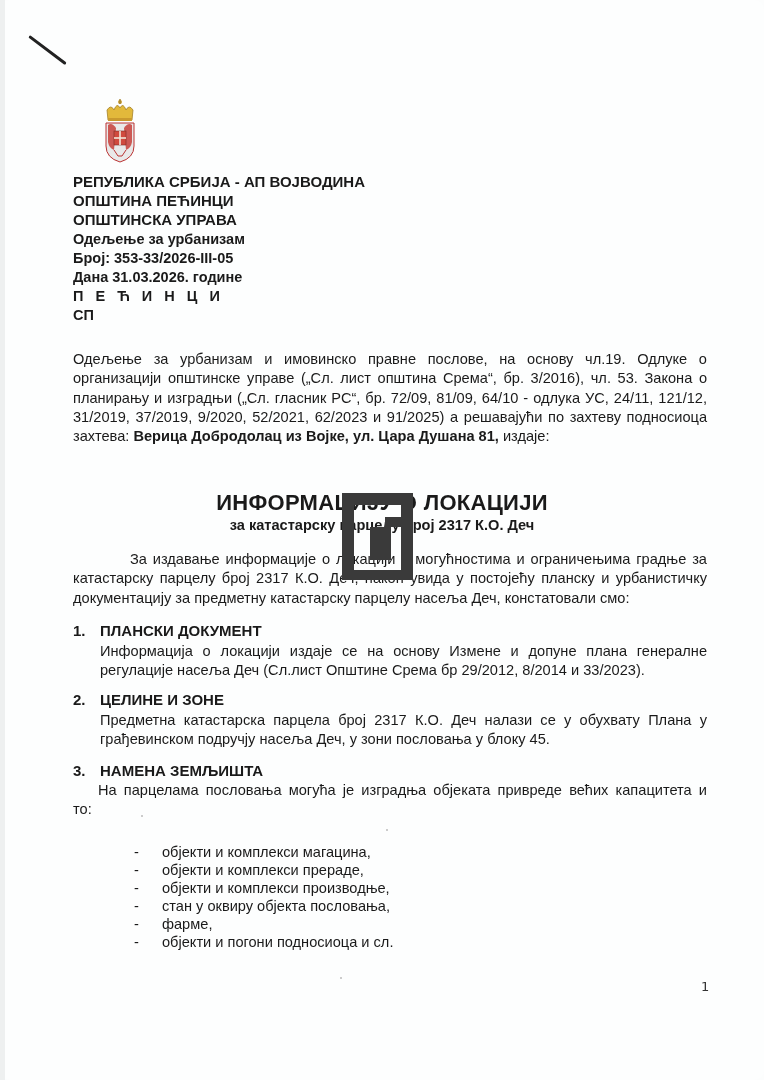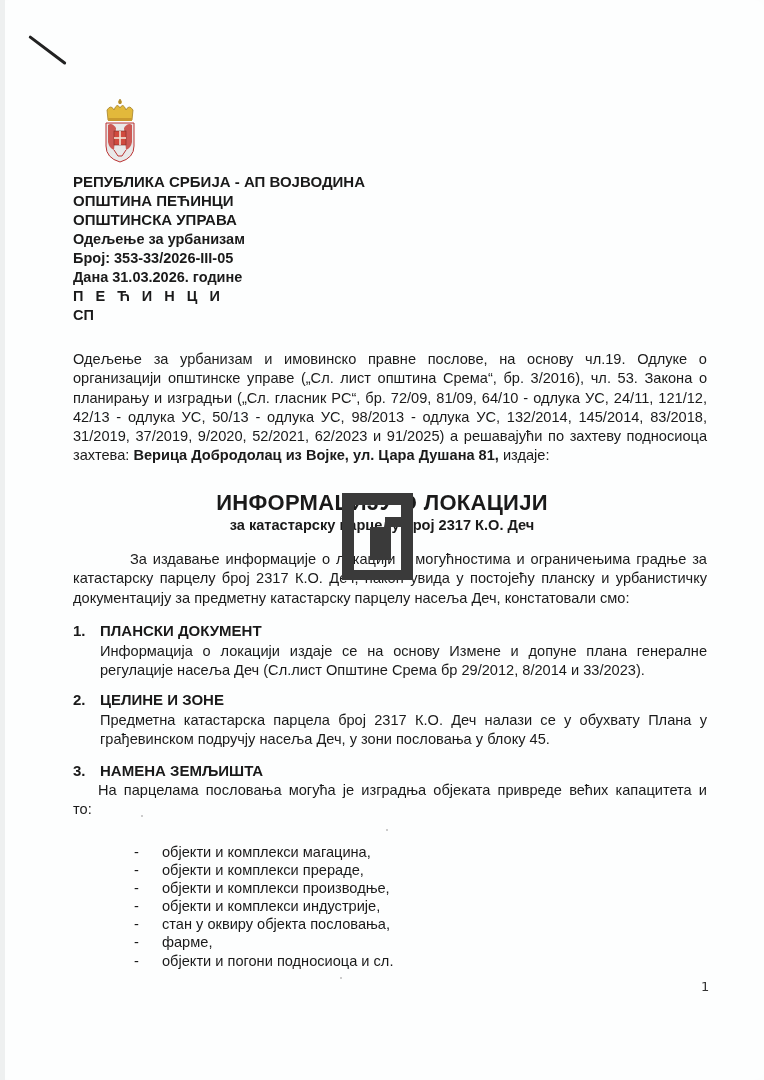--- a/index.html
+++ b/index.html
@@ -66,21 +66,20 @@
     <div>Број: 353-33/2026-III-05</div>
     <div>Дана 31.03.2026. године</div>
     <div class="spaced">П Е Ћ И Н Ц И</div>
     <div>СП</div>
   </div>
 
   <div class="para" style="top:350px;">
     <span class="ln">Одељење за урбанизам и имовинско правне послове, на основу чл.19. Одлуке о</span>
     <span class="ln">организацији општинске управе („Сл. лист општина Срема“, бр. 3/2016), чл. 53. Закона о</span>
     <span class="ln">планирању и изградњи („Сл. гласник РС“, бр. 72/09, 81/09, 64/10 - одлука УС, 24/11, 121/12,</span>
-    <span class="ln">42/13 - одлука УС, 50/13 - одлука УС, 98/2013 - одлука УС, 132/2014, 145/2014, 83/2018,</span>
     <span class="ln">31/2019, 37/2019, 9/2020, 52/2021, 62/2023 и 91/2025) а решавајући по захтеву подносиоца</span>
     <span class="ln last"><span>захтева: </span><b>Верица Добродолац из Војке, ул. Цара Душана 81,</b><span> издаје:</span></span>
   </div>
 
   <div class="title">ИНФОРМАЦИЈУ О ЛОКАЦИЈИ</div>
   <div class="subtitle">за катастарску парцелу број 2317 К.О. Деч</div>
 
   <div class="para" style="top:550px;">
     <span class="ln" style="padding-left:57px; width:577px;">За издавање информације о локацији о могућностима и ограничењима градње за</span>
     <span class="ln">катастарску парцелу број 2317 К.О. Деч, након увида у постојећу планску и урбанистичку</span>
@@ -108,21 +107,20 @@
   </div>
   <div class="para" style="top:781px; left:73px; width:634px;">
     <span class="ln" style="padding-left:25px; width:609px;">На парцелама пословања могућа је изградња објеката привреде већих капацитета и</span>
     <span class="ln last">то:</span>
   </div>
 
   <ul class="bullets">
     <li><span class="dash">-</span><span>објекти и комплекси магацина,</span></li>
     <li><span class="dash">-</span><span>објекти и комплекси прераде,</span></li>
     <li><span class="dash">-</span><span>објекти и комплекси производње,</span></li>
-    <li><span class="dash">-</span><span>објекти и комплекси индустрије,</span></li>
     <li><span class="dash">-</span><span>стан у оквиру објекта пословања,</span></li>
     <li><span class="dash">-</span><span>фарме,</span></li>
     <li><span class="dash">-</span><span>објекти и погони подносиоца и сл.</span></li>
   </ul>
 
   <svg class="watermark" viewBox="0 0 71 87">
     <path fill="#3a3a3a" fill-rule="evenodd" d="M0 0 H71 V87 H0 Z
          M12 12 V77 H59 V34 H49 V67 H28 V34 H43 V24 H59 V12 Z"></path>
   </svg>
 

